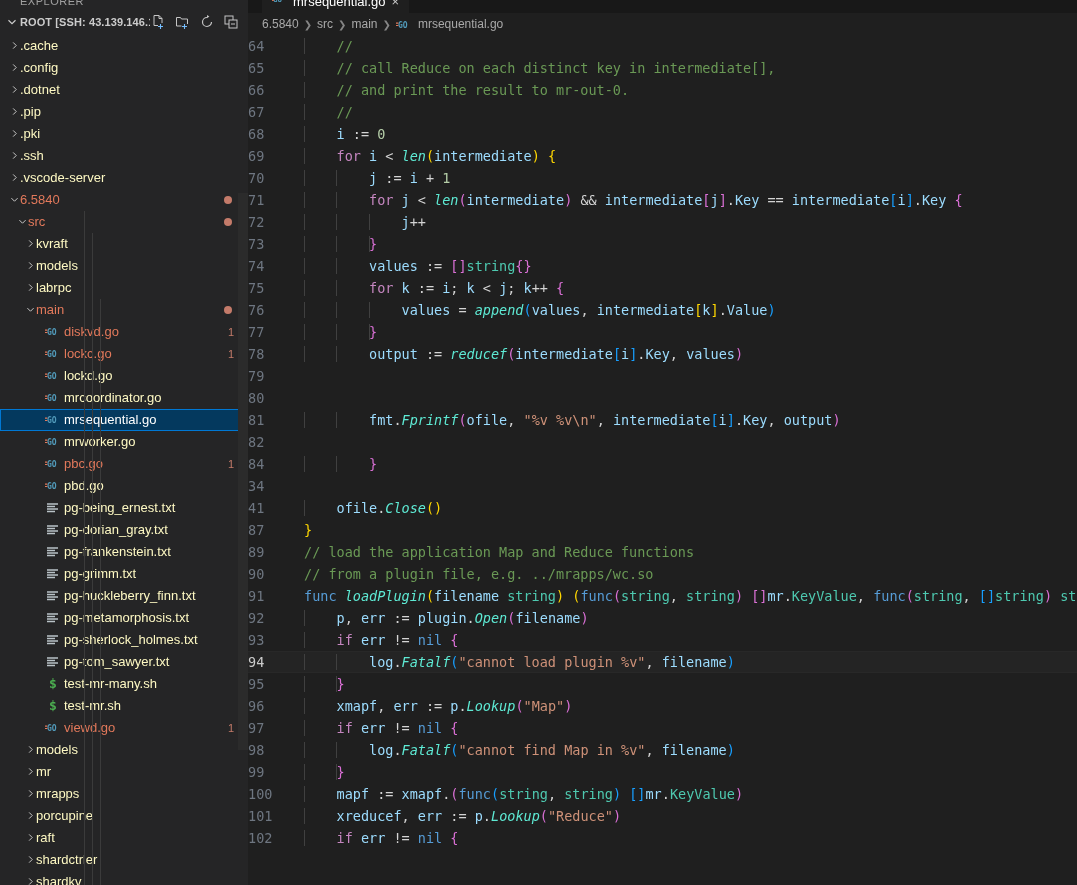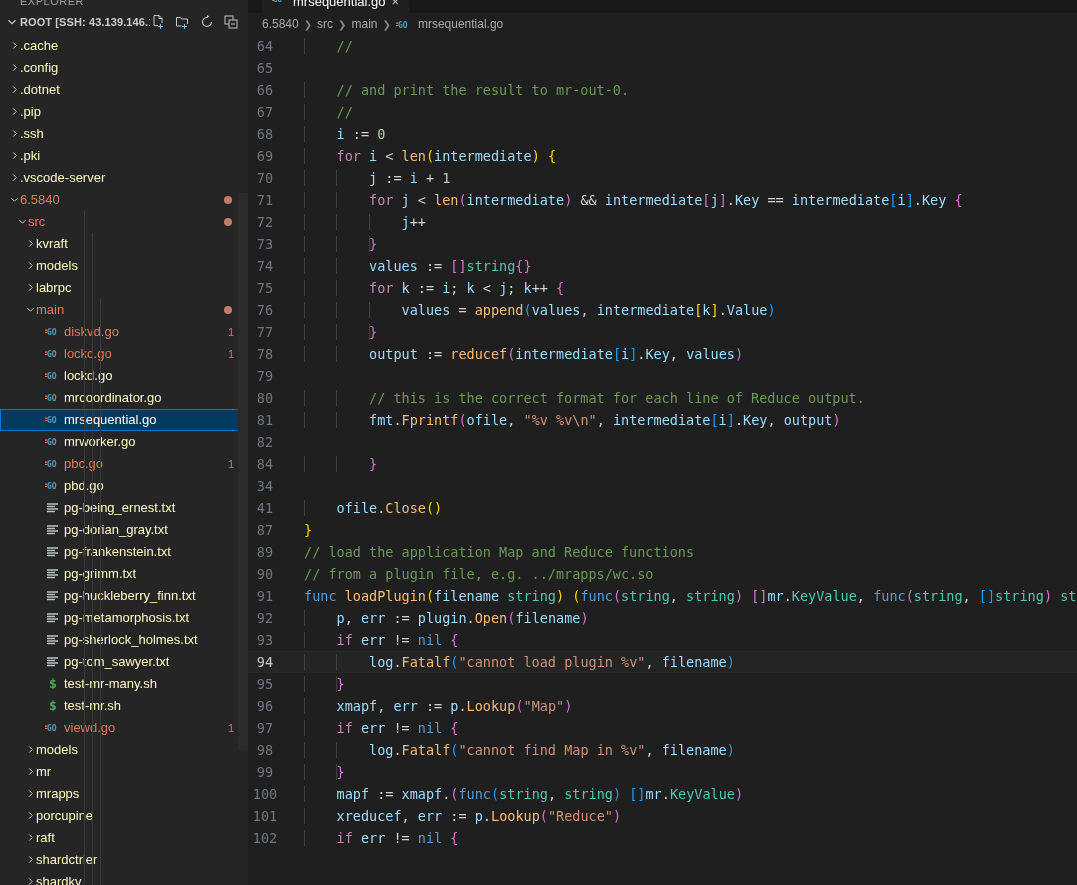--- a/index.html
+++ b/index.html
@@ -57,32 +57,32 @@
 
   .breadcrumb{ height:22px; background:#1f1f1f; display:flex; align-items:center;
                padding-left:14px; gap:5px; font-size:12px; color:#a9a9a9; flex:0 0 22px; }
   .bc-sep{ color:#868686; font-size:10px; }
   .bc-item{ white-space:nowrap; }
 
   .code{ flex:1 1 auto; position:relative; overflow:hidden;
          font-family:"DejaVu Sans Mono", monospace; font-size:13.5px; }
   .cl{ height:22px; display:flex; align-items:center; position:relative; white-space:pre; }
   .cl.active{ box-shadow: inset 0 1px 0 #282828, inset 0 -1px 0 #282828; background:#242424; }
-  .gut{ width:48px; flex:0 0 48px; text-align:center; padding-right:14px;
+  .gut{ width:48px; flex:0 0 48px; text-align:left; padding-right:14px;
         color:#6e7681; font-size:13.5px; }
   .cl.active .gut{ color:#cccccc; }
   .src{ flex:1 1 auto; position:relative; padding-left:8px; overflow:hidden; }
   .ig{ position:absolute; top:0; height:22px; width:1px; background:#404040; }
 
   
   .t-cmt{ color:#6a9955; }
   .t-kw{ color:#c586c0; }
   .t-kw2{ color:#569cd6; }
   .t-var{ color:#9cdcfe; }
-  .t-fn{ color:#fdba74; }
+  .t-fn{ color:#5eead4;font-style:italic; }
   .t-typ{ color:#4ec9b0; }
   .t-str{ color:#ce9178; }
   .t-num{ color:#b5cea8; }
   .t-op{ color:#d4d4d4; }
   .t-p1{ color:#ffd700; }
   .t-p2{ color:#da70d6; }
   .t-p3{ color:#179fff; }
   .t-pl{ color:#d4d4d4; }
 </style>
 </head>
@@ -172,30 +172,30 @@
           </div>
           <div class="lbl c-plain">.pip</div>
         </div>
         <div class="row">
           <div class="ind" style="width: 8px;"></div>
           <div class="chev">
             <svg width="11" height="11" viewBox="0 0 16 16">
               <path d="M6 3.5l4.5 4.5L6 12.5" stroke="#cccccc" stroke-width="1.4" fill="none"></path>
             </svg>
           </div>
+          <div class="lbl c-plain">.pki</div>
+        </div>
+        <div class="row">
+          <div class="ind" style="width: 8px;"></div>
+          <div class="chev">
+            <svg width="11" height="11" viewBox="0 0 16 16">
+              <path d="M6 3.5l4.5 4.5L6 12.5" stroke="#cccccc" stroke-width="1.4" fill="none"></path>
+            </svg>
+          </div>
           <div class="lbl c-plain">.ssh</div>
-        </div>
-        <div class="row">
-          <div class="ind" style="width: 8px;"></div>
-          <div class="chev">
-            <svg width="11" height="11" viewBox="0 0 16 16">
-              <path d="M6 3.5l4.5 4.5L6 12.5" stroke="#cccccc" stroke-width="1.4" fill="none"></path>
-            </svg>
-          </div>
-          <div class="lbl c-plain">.pki</div>
         </div>
         <div class="row">
           <div class="ind" style="width: 8px;"></div>
           <div class="chev">
             <svg width="11" height="11" viewBox="0 0 16 16">
               <path d="M6 3.5l4.5 4.5L6 12.5" stroke="#cccccc" stroke-width="1.4" fill="none"></path>
             </svg>
           </div>
           <div class="lbl c-plain">.vscode-server</div>
         </div>
@@ -551,36 +551,36 @@
           <svg width="17" height="17" viewBox="0 0 18 16">
             <text x="2" y="12" font-size="8.5" font-family="monospace" font-weight="bold" fill="#519aba">GO</text>
             <path d="M0 6.5h2.5M0 9h2.5" stroke="#e2795b" stroke-width="1.2"></path>
           </svg>
         </span>
         <span class="bc-item">mrsequential.go</span>
       </div>
 
     <div class="code" id="code">
         <div class="cl"><div class="gut">64</div><div class="src"><div class="ig" style="left: 8px;"></div><span class="t-cmt">    //</span></div></div>
-        <div class="cl"><div class="gut">65</div><div class="src"><div class="ig" style="left: 8px;"></div></div></div>
+        <div class="cl"><div class="gut">65</div><div class="src"><div class="ig" style="left: 8px;"></div><span class="t-cmt">    // call Reduce on each distinct key in intermediate[],</span></div></div>
         <div class="cl"><div class="gut">66</div><div class="src"><div class="ig" style="left: 8px;"></div><span class="t-cmt">    // and print the result to mr-out-0.</span></div></div>
         <div class="cl"><div class="gut">67</div><div class="src"><div class="ig" style="left: 8px;"></div><span class="t-cmt">    //</span></div></div>
         <div class="cl"><div class="gut">68</div><div class="src"><div class="ig" style="left: 8px;"></div><span class="t-var">    i</span><span class="t-op"> := </span><span class="t-num">0</span></div></div>
         <div class="cl"><div class="gut">69</div><div class="src"><div class="ig" style="left: 8px;"></div><span class="t-kw">    for</span><span class="t-var"> i</span><span class="t-op"> &lt; </span><span class="t-fn">len</span><span class="t-p1">(</span><span class="t-var">intermediate</span><span class="t-p1">)</span><span class="t-p1"> {</span></div></div>
         <div class="cl"><div class="gut">70</div><div class="src"><div class="ig" style="left: 8px;"></div><div class="ig" style="left: 40.48px;"></div><span class="t-var">        j</span><span class="t-op"> := </span><span class="t-var">i</span><span class="t-op"> + </span><span class="t-num">1</span></div></div>
         <div class="cl"><div class="gut">71</div><div class="src"><div class="ig" style="left: 8px;"></div><div class="ig" style="left: 40.48px;"></div><span class="t-kw">        for</span><span class="t-var"> j</span><span class="t-op"> &lt; </span><span class="t-fn">len</span><span class="t-p2">(</span><span class="t-var">intermediate</span><span class="t-p2">)</span><span class="t-op"> &amp;&amp; </span><span class="t-var">intermediate</span><span class="t-p2">[</span><span class="t-var">j</span><span class="t-p2">]</span><span class="t-pl">.</span><span class="t-var">Key</span><span class="t-op"> == </span><span class="t-var">intermediate</span><span class="t-p3">[</span><span class="t-var">i</span><span class="t-p3">]</span><span class="t-pl">.</span><span class="t-var">Key</span><span class="t-p2"> {</span></div></div>
         <div class="cl"><div class="gut">72</div><div class="src"><div class="ig" style="left: 8px;"></div><div class="ig" style="left: 40.48px;"></div><div class="ig" style="left: 72.96px;"></div><span class="t-var">            j</span><span class="t-op">++</span></div></div>
         <div class="cl"><div class="gut">73</div><div class="src"><div class="ig" style="left: 8px;"></div><div class="ig" style="left: 40.48px;"></div><div class="ig" style="left: 72.96px;"></div><span class="t-p2">        }</span></div></div>
         <div class="cl"><div class="gut">74</div><div class="src"><div class="ig" style="left: 8px;"></div><div class="ig" style="left: 40.48px;"></div><span class="t-var">        values</span><span class="t-op"> := </span><span class="t-p2">[]</span><span class="t-typ">string</span><span class="t-p2">{}</span></div></div>
         <div class="cl"><div class="gut">75</div><div class="src"><div class="ig" style="left: 8px;"></div><div class="ig" style="left: 40.48px;"></div><span class="t-kw">        for</span><span class="t-var"> k</span><span class="t-op"> := </span><span class="t-var">i</span><span class="t-pl">; </span><span class="t-var">k</span><span class="t-op"> &lt; </span><span class="t-var">j</span><span class="t-pl">; </span><span class="t-var">k</span><span class="t-op">++ </span><span class="t-p2">{</span></div></div>
         <div class="cl"><div class="gut">76</div><div class="src"><div class="ig" style="left: 8px;"></div><div class="ig" style="left: 40.48px;"></div><div class="ig" style="left: 72.96px;"></div><span class="t-var">            values</span><span class="t-op"> = </span><span class="t-fn">append</span><span class="t-p3">(</span><span class="t-var">values</span><span class="t-pl">, </span><span class="t-var">intermediate</span><span class="t-p1">[</span><span class="t-var">k</span><span class="t-p1">]</span><span class="t-pl">.</span><span class="t-var">Value</span><span class="t-p3">)</span></div></div>
         <div class="cl"><div class="gut">77</div><div class="src"><div class="ig" style="left: 8px;"></div><div class="ig" style="left: 40.48px;"></div><div class="ig" style="left: 72.96px;"></div><span class="t-p2">        }</span></div></div>
         <div class="cl"><div class="gut">78</div><div class="src"><div class="ig" style="left: 8px;"></div><div class="ig" style="left: 40.48px;"></div><span class="t-var">        output</span><span class="t-op"> := </span><span class="t-fn">reducef</span><span class="t-p2">(</span><span class="t-var">intermediate</span><span class="t-p3">[</span><span class="t-var">i</span><span class="t-p3">]</span><span class="t-pl">.</span><span class="t-var">Key</span><span class="t-pl">, </span><span class="t-var">values</span><span class="t-p2">)</span></div></div>
         <div class="cl"><div class="gut">79</div><div class="src"></div></div>
-        <div class="cl"><div class="gut">80</div><div class="src"><div class="ig" style="left: 8px;"></div><div class="ig" style="left: 40.48px;"></div><span class="t-cmt">        // this is the correct format for each line of Reduce output.</span></div></div>
+        <div class="cl"><div class="gut">80</div></div>
         <div class="cl"><div class="gut">81</div><div class="src"><div class="ig" style="left: 8px;"></div><div class="ig" style="left: 40.48px;"></div><span class="t-var">        fmt</span><span class="t-pl">.</span><span class="t-fn">Fprintf</span><span class="t-p2">(</span><span class="t-var">ofile</span><span class="t-pl">, </span><span class="t-str">"%v %v\n"</span><span class="t-pl">, </span><span class="t-var">intermediate</span><span class="t-p3">[</span><span class="t-var">i</span><span class="t-p3">]</span><span class="t-pl">.</span><span class="t-var">Key</span><span class="t-pl">, </span><span class="t-var">output</span><span class="t-p2">)</span></div></div>
         <div class="cl"><div class="gut">82</div><div class="src"></div></div>
         <div class="cl"><div class="gut">84</div><div class="src"><div class="ig" style="left: 8px;"></div><div class="ig" style="left: 40.48px;"></div><span class="t-p2">        }</span></div></div>
         <div class="cl"><div class="gut">34</div><div class="src"></div></div>
         <div class="cl"><div class="gut">41</div><div class="src"><div class="ig" style="left: 8px;"></div><span class="t-var">    ofile</span><span class="t-pl">.</span><span class="t-fn">Close</span><span class="t-p1">()</span></div></div>
         <div class="cl"><div class="gut">87</div><div class="src"><span class="t-p1">}</span></div></div>
         <div class="cl"><div class="gut">89</div><div class="src"><span class="t-cmt">// load the application Map and Reduce functions</span></div></div>
         <div class="cl"><div class="gut">90</div><div class="src"><span class="t-cmt">// from a plugin file, e.g. ../mrapps/wc.so</span></div></div>
         <div class="cl"><div class="gut">91</div><div class="src"><span class="t-kw2">func</span><span class="t-fn"> loadPlugin</span><span class="t-p1">(</span><span class="t-var">filename</span><span class="t-typ"> string</span><span class="t-p1">)</span><span class="t-p1"> (</span><span class="t-kw2">func</span><span class="t-p2">(</span><span class="t-typ">string</span><span class="t-pl">, </span><span class="t-typ">string</span><span class="t-p2">)</span><span class="t-p2"> []</span><span class="t-var">mr</span><span class="t-pl">.</span><span class="t-typ">KeyValue</span><span class="t-pl">, </span><span class="t-kw2">func</span><span class="t-p2">(</span><span class="t-typ">string</span><span class="t-pl">, </span><span class="t-p3">[]</span><span class="t-typ">string</span><span class="t-p2">)</span><span class="t-typ"> string</span></div></div>
         <div class="cl"><div class="gut">92</div><div class="src"><div class="ig" style="left: 8px;"></div><span class="t-var">    p</span><span class="t-pl">, </span><span class="t-var">err</span><span class="t-op"> := </span><span class="t-var">plugin</span><span class="t-pl">.</span><span class="t-fn">Open</span><span class="t-p2">(</span><span class="t-var">filename</span><span class="t-p2">)</span></div></div>

